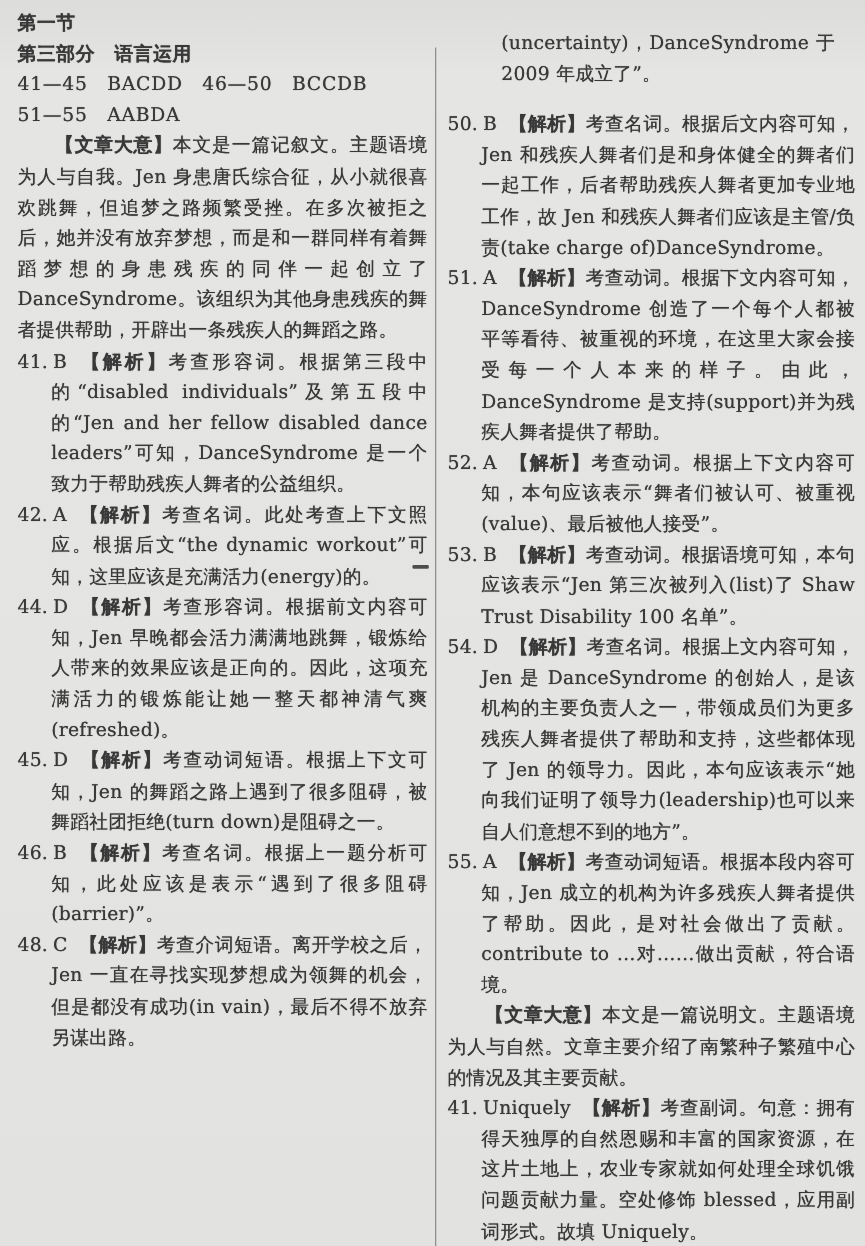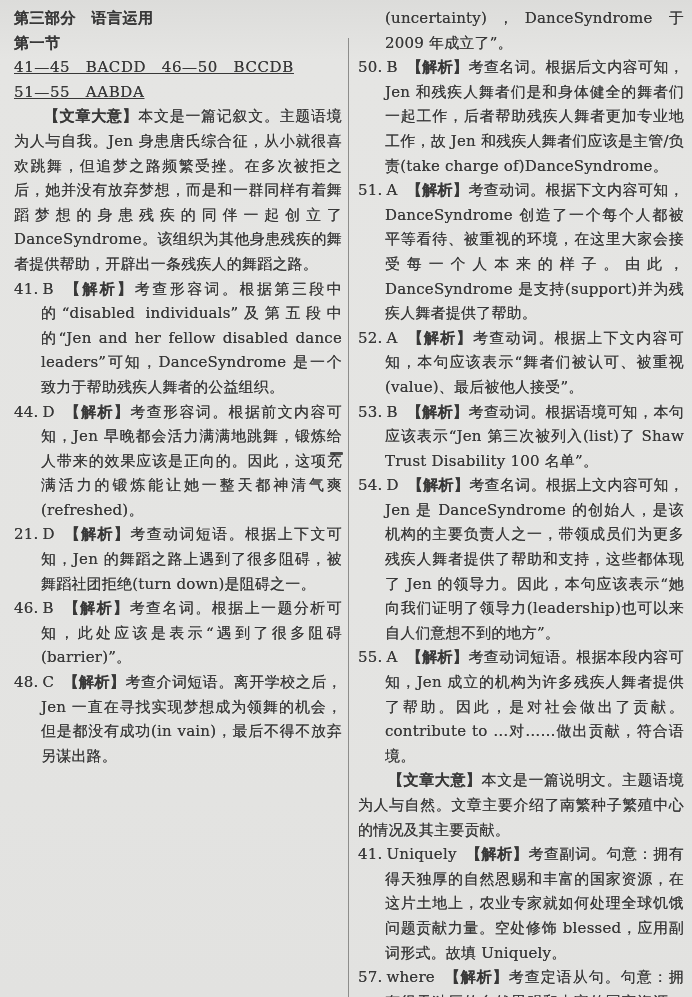--- a/index.html
+++ b/index.html
@@ -20,57 +20,58 @@
     letter-spacing:0.2px;
   }
   .col-left{width:328px;margin-left:14px;}
   .col-right{width:326px;margin-left:16px;}
   .divider{position:absolute;left:348px;top:38px;bottom:0;width:1px;background:#8d8d8b;}
   .tick{position:absolute;left:330px;top:452px;width:13px;height:3px;background:#4d4d4b;border-radius:1px;}
   .hd{
     font-family:"DejaVu Sans","Liberation Sans",sans-serif;
     font-weight:bold;margin:0;letter-spacing:0.5px;
   }
-  .keys p{margin:0;letter-spacing:0.6px;text-decoration:underline;}
+  .keys p{margin:0;letter-spacing:0.6px;}
   .summary{margin:0;text-indent:2em;}
   .sum-label,.qlabel{
     font-family:"DejaVu Sans","Liberation Sans",sans-serif;
     font-weight:bold;
   }
   .item{margin:0;padding-left:27px;text-indent:-27px;}
   .qans{margin:0 9px 0 4px;}
-  .cont{margin:0;padding-left:27px;}
+  .cont{margin:16px;padding-left:27px;}
 </style>
 </head>
 <body>
 
 <div class="page">
   <div class="divider"></div>
   <div class="tick"></div>
 
   <div class="cols">
 
     <div class="col col-left">
+      <p class="hd">第一节</p>
       <p class="hd">第三部分　语言运用</p>
-      <p class="hd">第一节</p>
 
       <div class="keys">
         <p>41—45　BACDD　46—50　BCCDB</p>
         <p>51—55　AABDA</p>
       </div>
 
       <p class="summary"><span class="sum-label">【文章大意】</span><span>本文是一篇记叙文。主题语境为人与自我。Jen 身患唐氏综合征，从小就很喜欢跳舞，但追梦之路频繁受挫。在多次被拒之后，她并没有放弃梦想，而是和一群同样有着舞蹈梦想的身患残疾的同伴一起创立了 DanceSyndrome。该组织为其他身患残疾的舞者提供帮助，开辟出一条残疾人的舞蹈之路。</span></p>
 
       <p class="item"><span class="qnum">41.</span><span class="qans">B</span><span class="qlabel">【解析】</span><span>考查形容词。根据第三段中的“disabled individuals”及第五段中的“Jen and her fellow disabled dance leaders”可知，DanceSyndrome 是一个致力于帮助残疾人舞者的公益组织。</span></p>
 
+      <p class="item"><span class="qnum">42.</span><span class="qans">A</span><span class="qlabel">【解析】</span><span>考查名词。此处考查上下文照应。根据后文“the dynamic workout”可知，这里应该是充满活力(energy)的。</span></p>
 
 
       <p class="item"><span class="qnum">44.</span><span class="qans">D</span><span class="qlabel">【解析】</span><span>考查形容词。根据前文内容可知，Jen 早晚都会活力满满地跳舞，锻炼给人带来的效果应该是正向的。因此，这项充满活力的锻炼能让她一整天都神清气爽(refreshed)。</span></p>
 
-      <p class="item"><span class="qnum">21.</span><span class="qans">D</span><span class="qlabel">【解析】</span><span>考查动词短语。根据上下文可知，Jen 的舞蹈之路上遇到了很多阻碍，被舞蹈社团拒绝(turn down)是阻碍之一。</span></p>
+      <p class="item"><span class="qnum">45.</span><span class="qans">D</span><span class="qlabel">【解析】</span><span>考查动词短语。根据上下文可知，Jen 的舞蹈之路上遇到了很多阻碍，被舞蹈社团拒绝(turn down)是阻碍之一。</span></p>
 
       <p class="item"><span class="qnum">46.</span><span class="qans">B</span><span class="qlabel">【解析】</span><span>考查名词。根据上一题分析可知，此处应该是表示“遇到了很多阻碍(barrier)”。</span></p>
 
 
       <p class="item"><span class="qnum">48.</span><span class="qans">C</span><span class="qlabel">【解析】</span><span>考查介词短语。离开学校之后，Jen 一直在寻找实现梦想成为领舞的机会，但是都没有成功(in vain)，最后不得不放弃另谋出路。</span></p>
 
     </div>
 
     <div class="col col-right">
       <p class="cont">(uncertainty)，DanceSyndrome 于 2009 年成立了”。</p>

